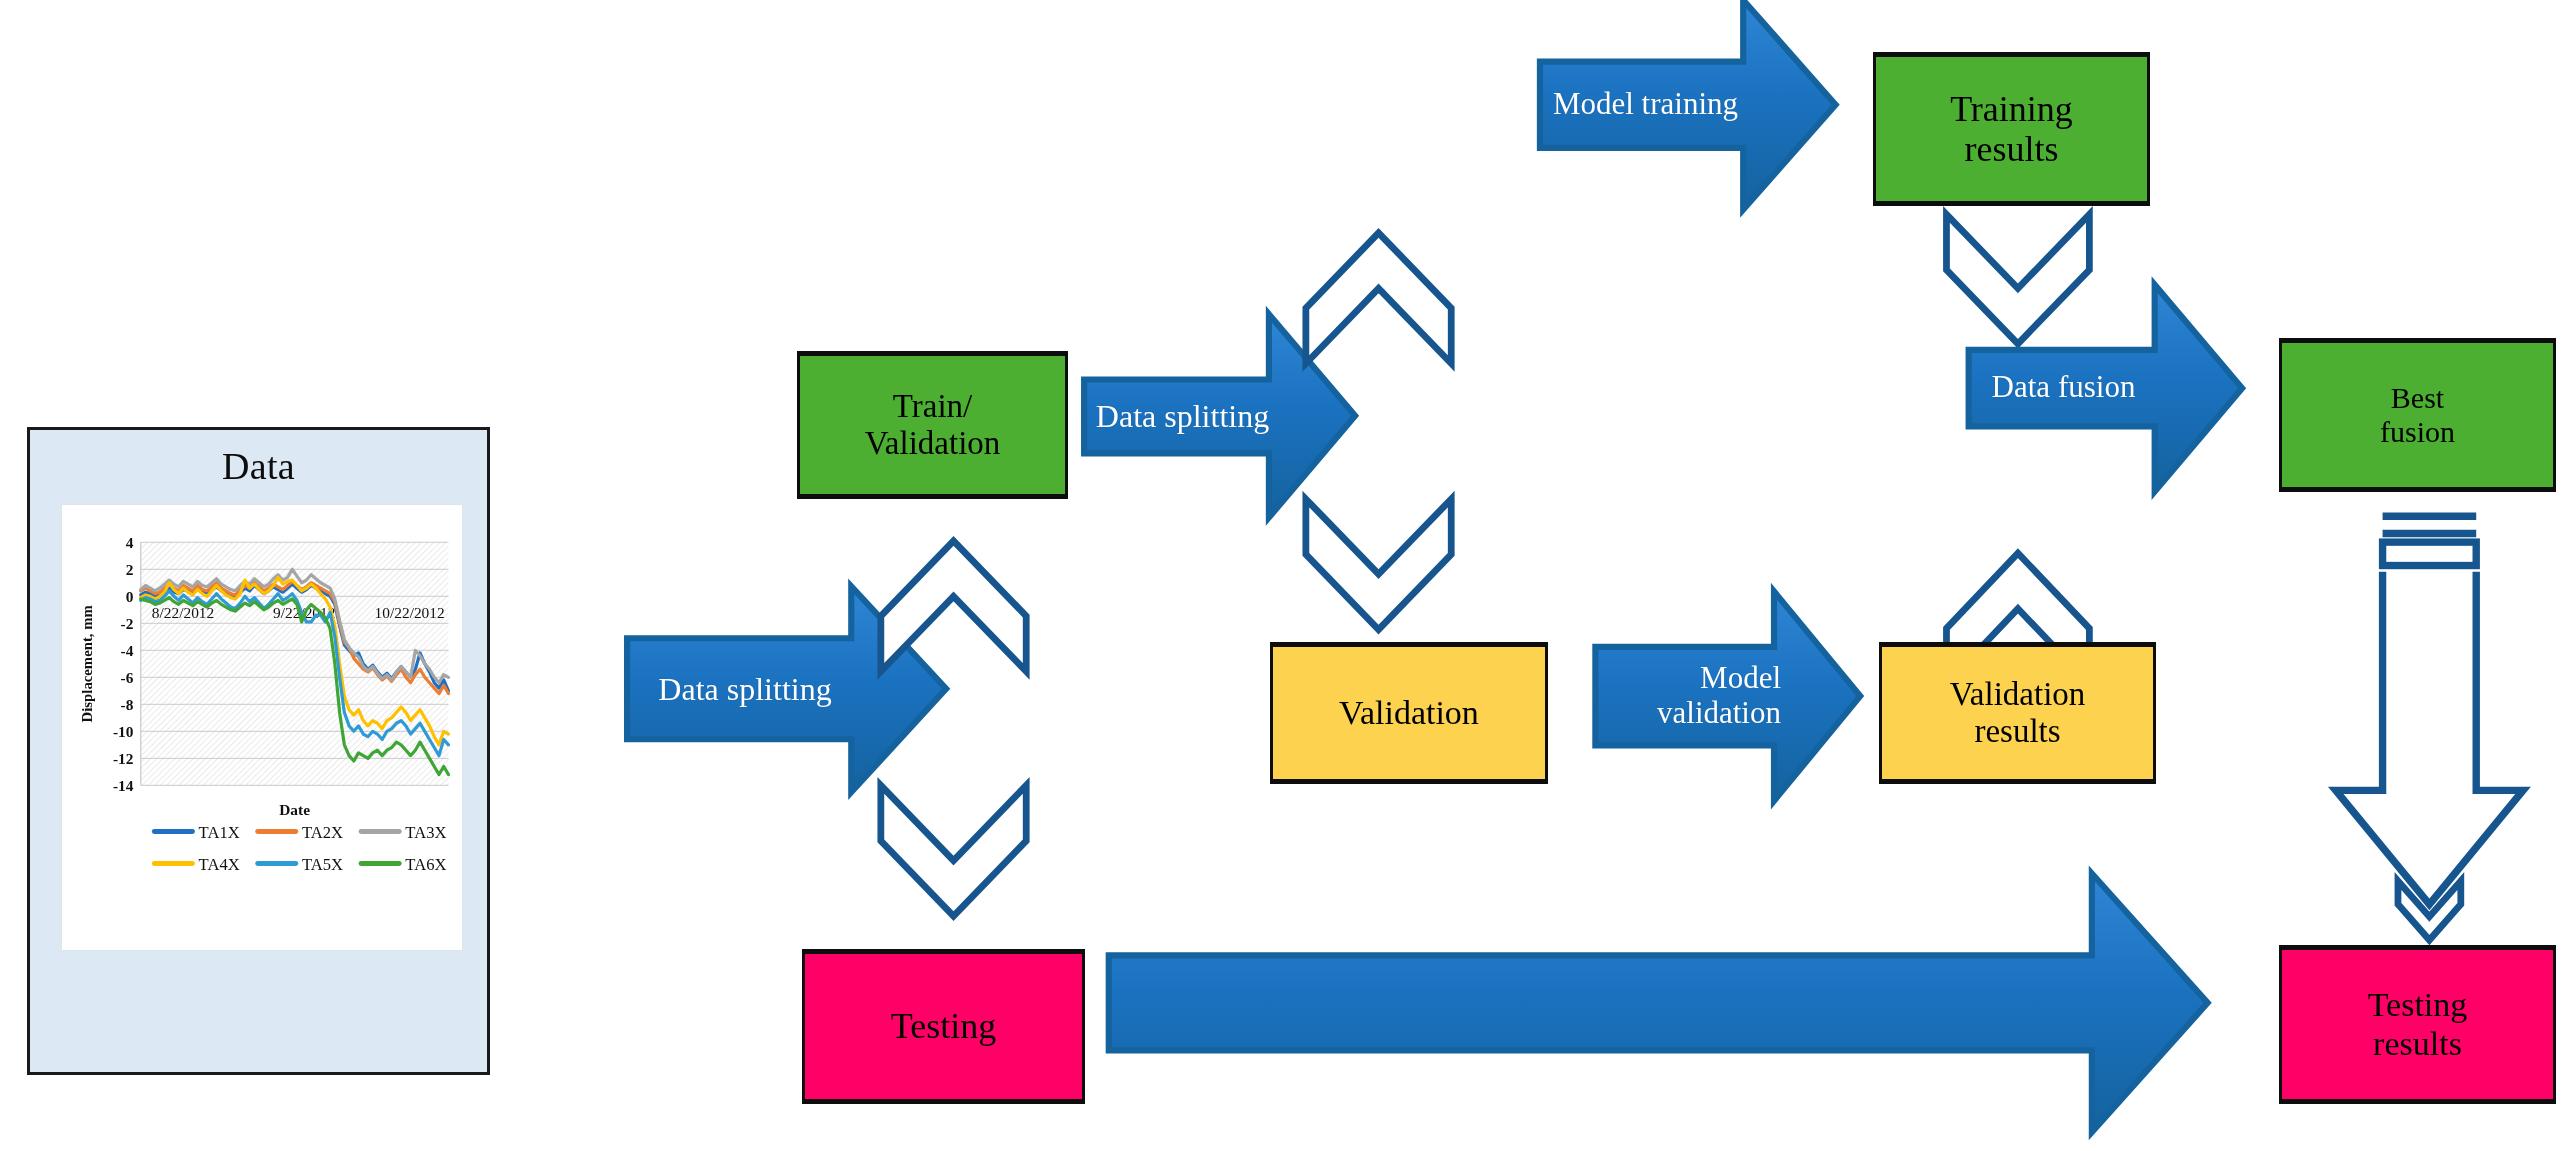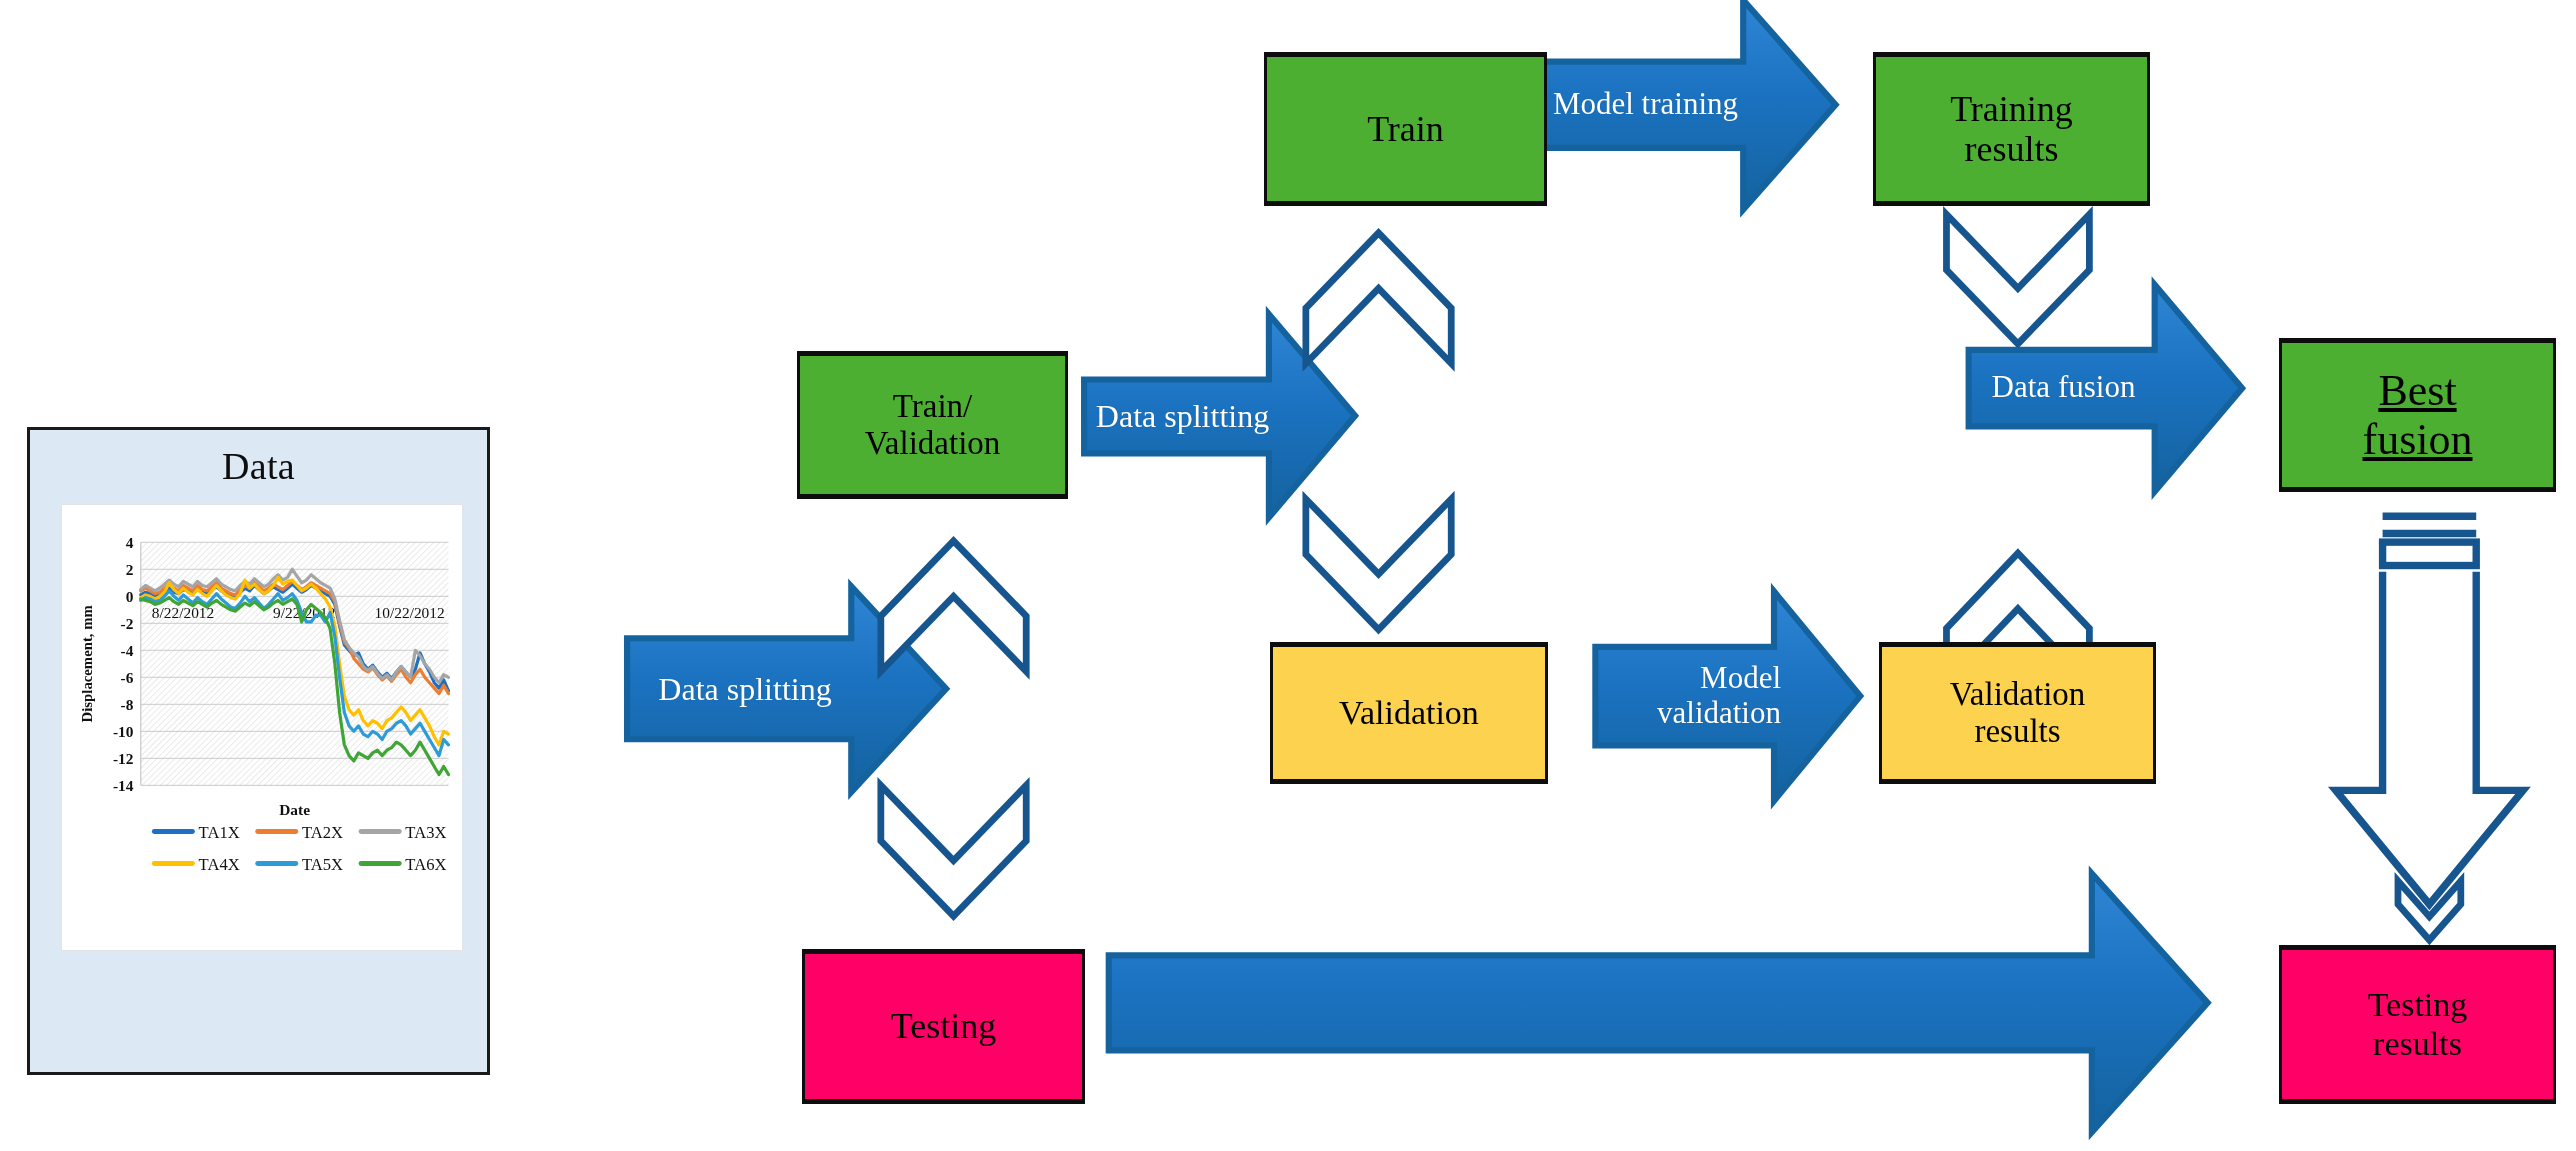--- a/index.html
+++ b/index.html
@@ -148,39 +148,36 @@
   <div class="arrowtxt" style="left:1090px;top:387px;width:185px;height:59px;font-size:32px;">Data splitting</div>
 
   <div class="arrowtxt" style="left:1544px;top:75px;width:203px;height:59px;font-size:31px;">Model training</div>
 
   <div class="arrowtxt" style="left:1593px;top:666px;width:188px;height:59px;font-size:31px;">Model validation</div>
 
   <div class="arrowtxt" style="left:1971px;top:358px;width:185px;height:59px;font-size:31px;">Data fusion</div>
 
 
 
-  <div class="pbox green" style="left:1264px;top:52px;width:283px;height:154px;font-size:36px;">
-    <span class="lbl">Train</span>
-  </div>
 
   <div class="pbox green" style="left:1873px;top:52px;width:277px;height:154px;font-size:36px;">
     <span class="lbl">
       <span>Training</span><br>
       <span>results</span>
     </span>
   </div>
 
   <div class="pbox green" style="left:797px;top:351px;width:271px;height:148px;font-size:33px;">
     <span class="lbl">
       <span>Train/</span><br>
       <span>Validation</span>
     </span>
   </div>
 
-  <div class="pbox green" style="left:2279px;top:338px;width:277px;height:154px;font-size:44px;text-decoration:underline;">
+  <div class="pbox green" style="left:2279px;top:338px;width:277px;height:154px;font-size:30px;">
     <span class="lbl">
       <span>Best</span><br>
       <span>fusion</span>
     </span>
   </div>
 
   <div class="pbox yellow" style="left:1270px;top:642px;width:278px;height:142px;font-size:34px;">
     <span class="lbl">Validation</span>
   </div>
 

